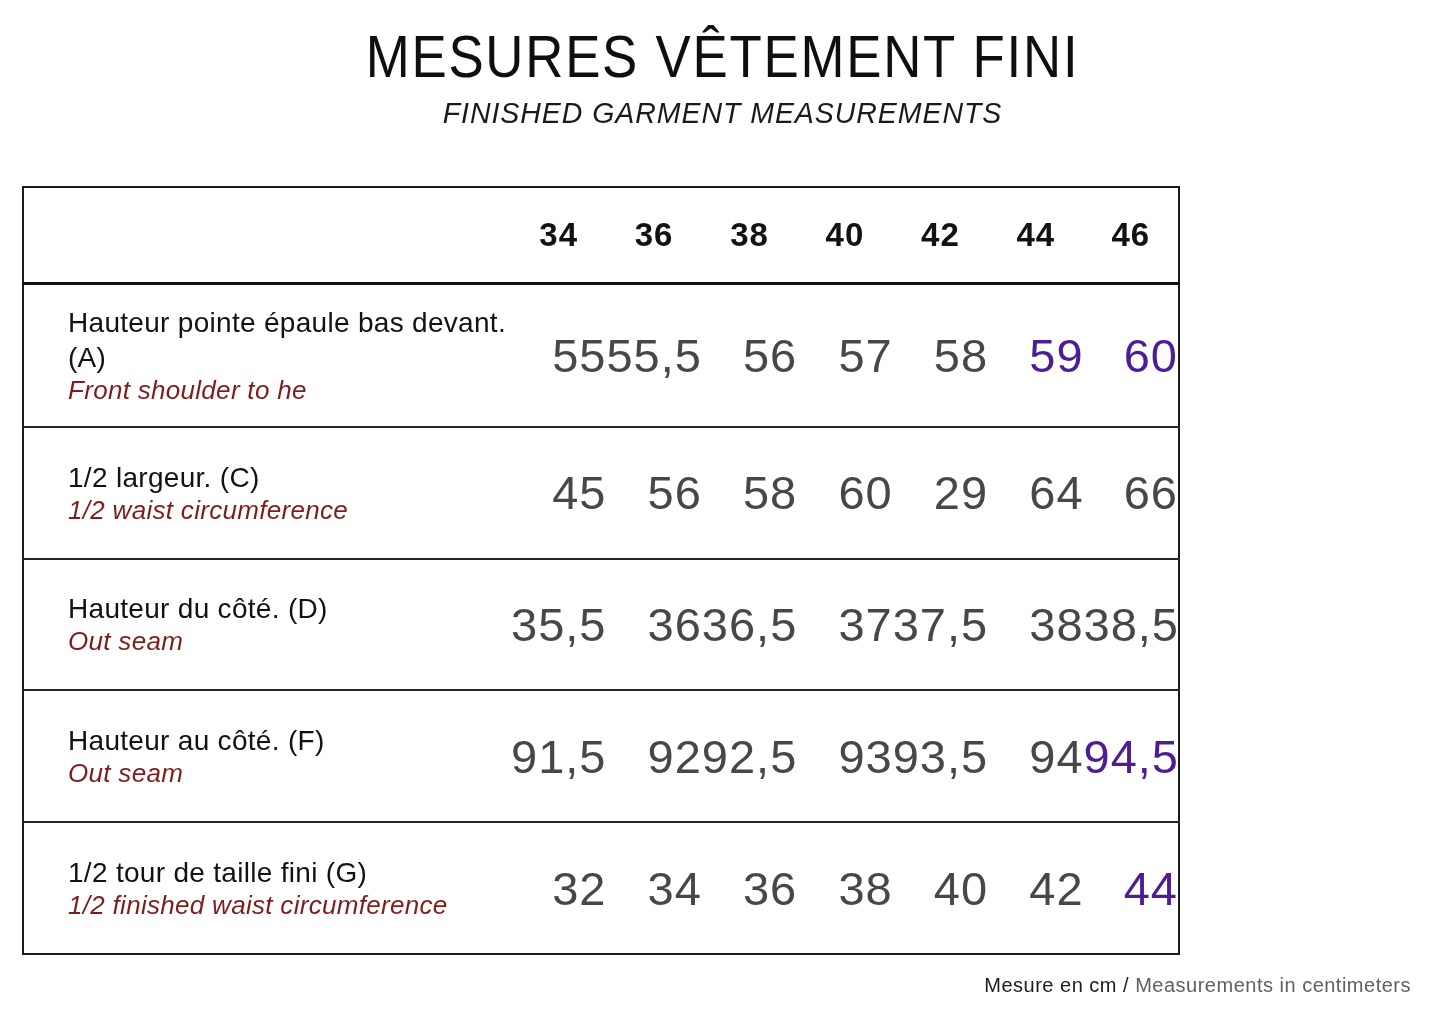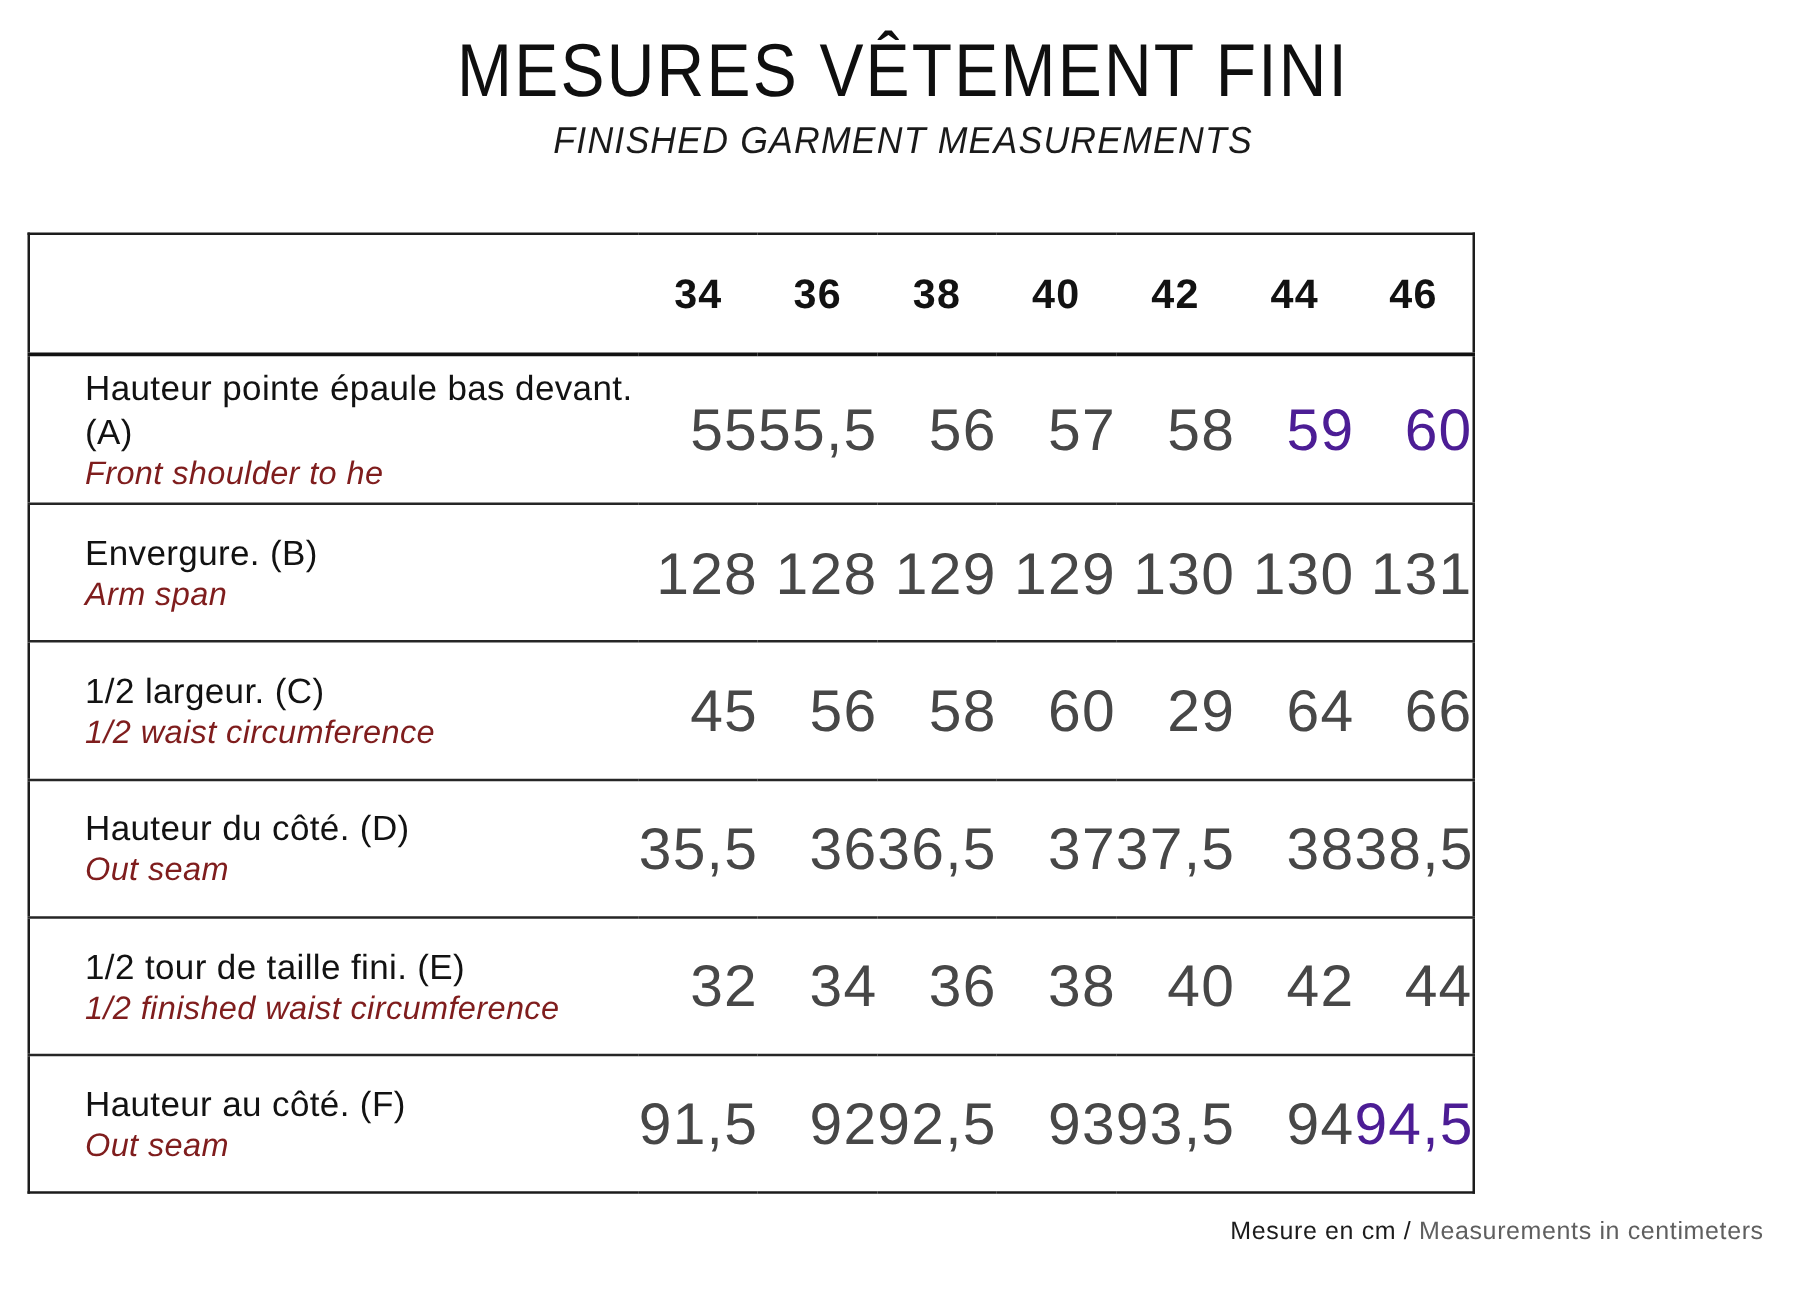--- a/index.html
+++ b/index.html
@@ -138,33 +138,20 @@
       <td class="value-cell">55</td>
       <td class="value-cell">55,5</td>
       <td class="value-cell">56</td>
       <td class="value-cell">57</td>
       <td class="value-cell">58</td>
       <td class="value-cell faded">59</td>
       <td class="value-cell faded">60</td>
     </tr>
     <tr>
       <td class="label-cell">
-        <div class="label-fr">Envergure. (B)</div>
-        <div class="label-en">Arm span</div>
-      </td>
-      <td class="value-cell">128</td>
-      <td class="value-cell">128</td>
-      <td class="value-cell">129</td>
-      <td class="value-cell">129</td>
-      <td class="value-cell">130</td>
-      <td class="value-cell">130</td>
-      <td class="value-cell">131</td>
-    </tr>
-    <tr>
-      <td class="label-cell">
         <div class="label-fr">1/2 largeur. (C)</div>
         <div class="label-en">1/2 waist circumference</div>
       </td>
       <td class="value-cell">45</td>
       <td class="value-cell">56</td>
       <td class="value-cell">58</td>
       <td class="value-cell">60</td>
       <td class="value-cell">29</td>
       <td class="value-cell">64</td>
       <td class="value-cell">66</td>
@@ -177,40 +164,40 @@
       <td class="value-cell">35,5</td>
       <td class="value-cell">36</td>
       <td class="value-cell">36,5</td>
       <td class="value-cell">37</td>
       <td class="value-cell">37,5</td>
       <td class="value-cell">38</td>
       <td class="value-cell">38,5</td>
     </tr>
     <tr>
       <td class="label-cell">
-        <div class="label-fr">1/2 tour de taille fini. (E)</div>
-        <div class="label-en">1/2 finished waist circumference</div>
-      </td>
-      <td class="value-cell">32</td>
-      <td class="value-cell">34</td>
-      <td class="value-cell">36</td>
-      <td class="value-cell">38</td>
-      <td class="value-cell">40</td>
-      <td class="value-cell">42</td>
-      <td class="value-cell">44</td>
-    </tr>
-    <tr>
-      <td class="label-cell">
         <div class="label-fr">Hauteur au côté. (F)</div>
         <div class="label-en">Out seam</div>
       </td>
       <td class="value-cell">91,5</td>
       <td class="value-cell">92</td>
       <td class="value-cell">92,5</td>
       <td class="value-cell">93</td>
       <td class="value-cell">93,5</td>
       <td class="value-cell">94</td>
       <td class="value-cell faded">94,5</td>
     </tr>
+    <tr>
+      <td class="label-cell">
+        <div class="label-fr">1/2 tour de taille fini (G)</div>
+        <div class="label-en">1/2 finished waist circumference</div>
+      </td>
+      <td class="value-cell">32</td>
+      <td class="value-cell">34</td>
+      <td class="value-cell">36</td>
+      <td class="value-cell">38</td>
+      <td class="value-cell">40</td>
+      <td class="value-cell">42</td>
+      <td class="value-cell faded">44</td>
+    </tr>
   </tbody>
 </table>
 
 <div class="units-note"><span class="note-fr">Mesure en cm</span><span> / </span><span class="note-en">Measurements in centimeters</span></div>
 
 </body></html>

